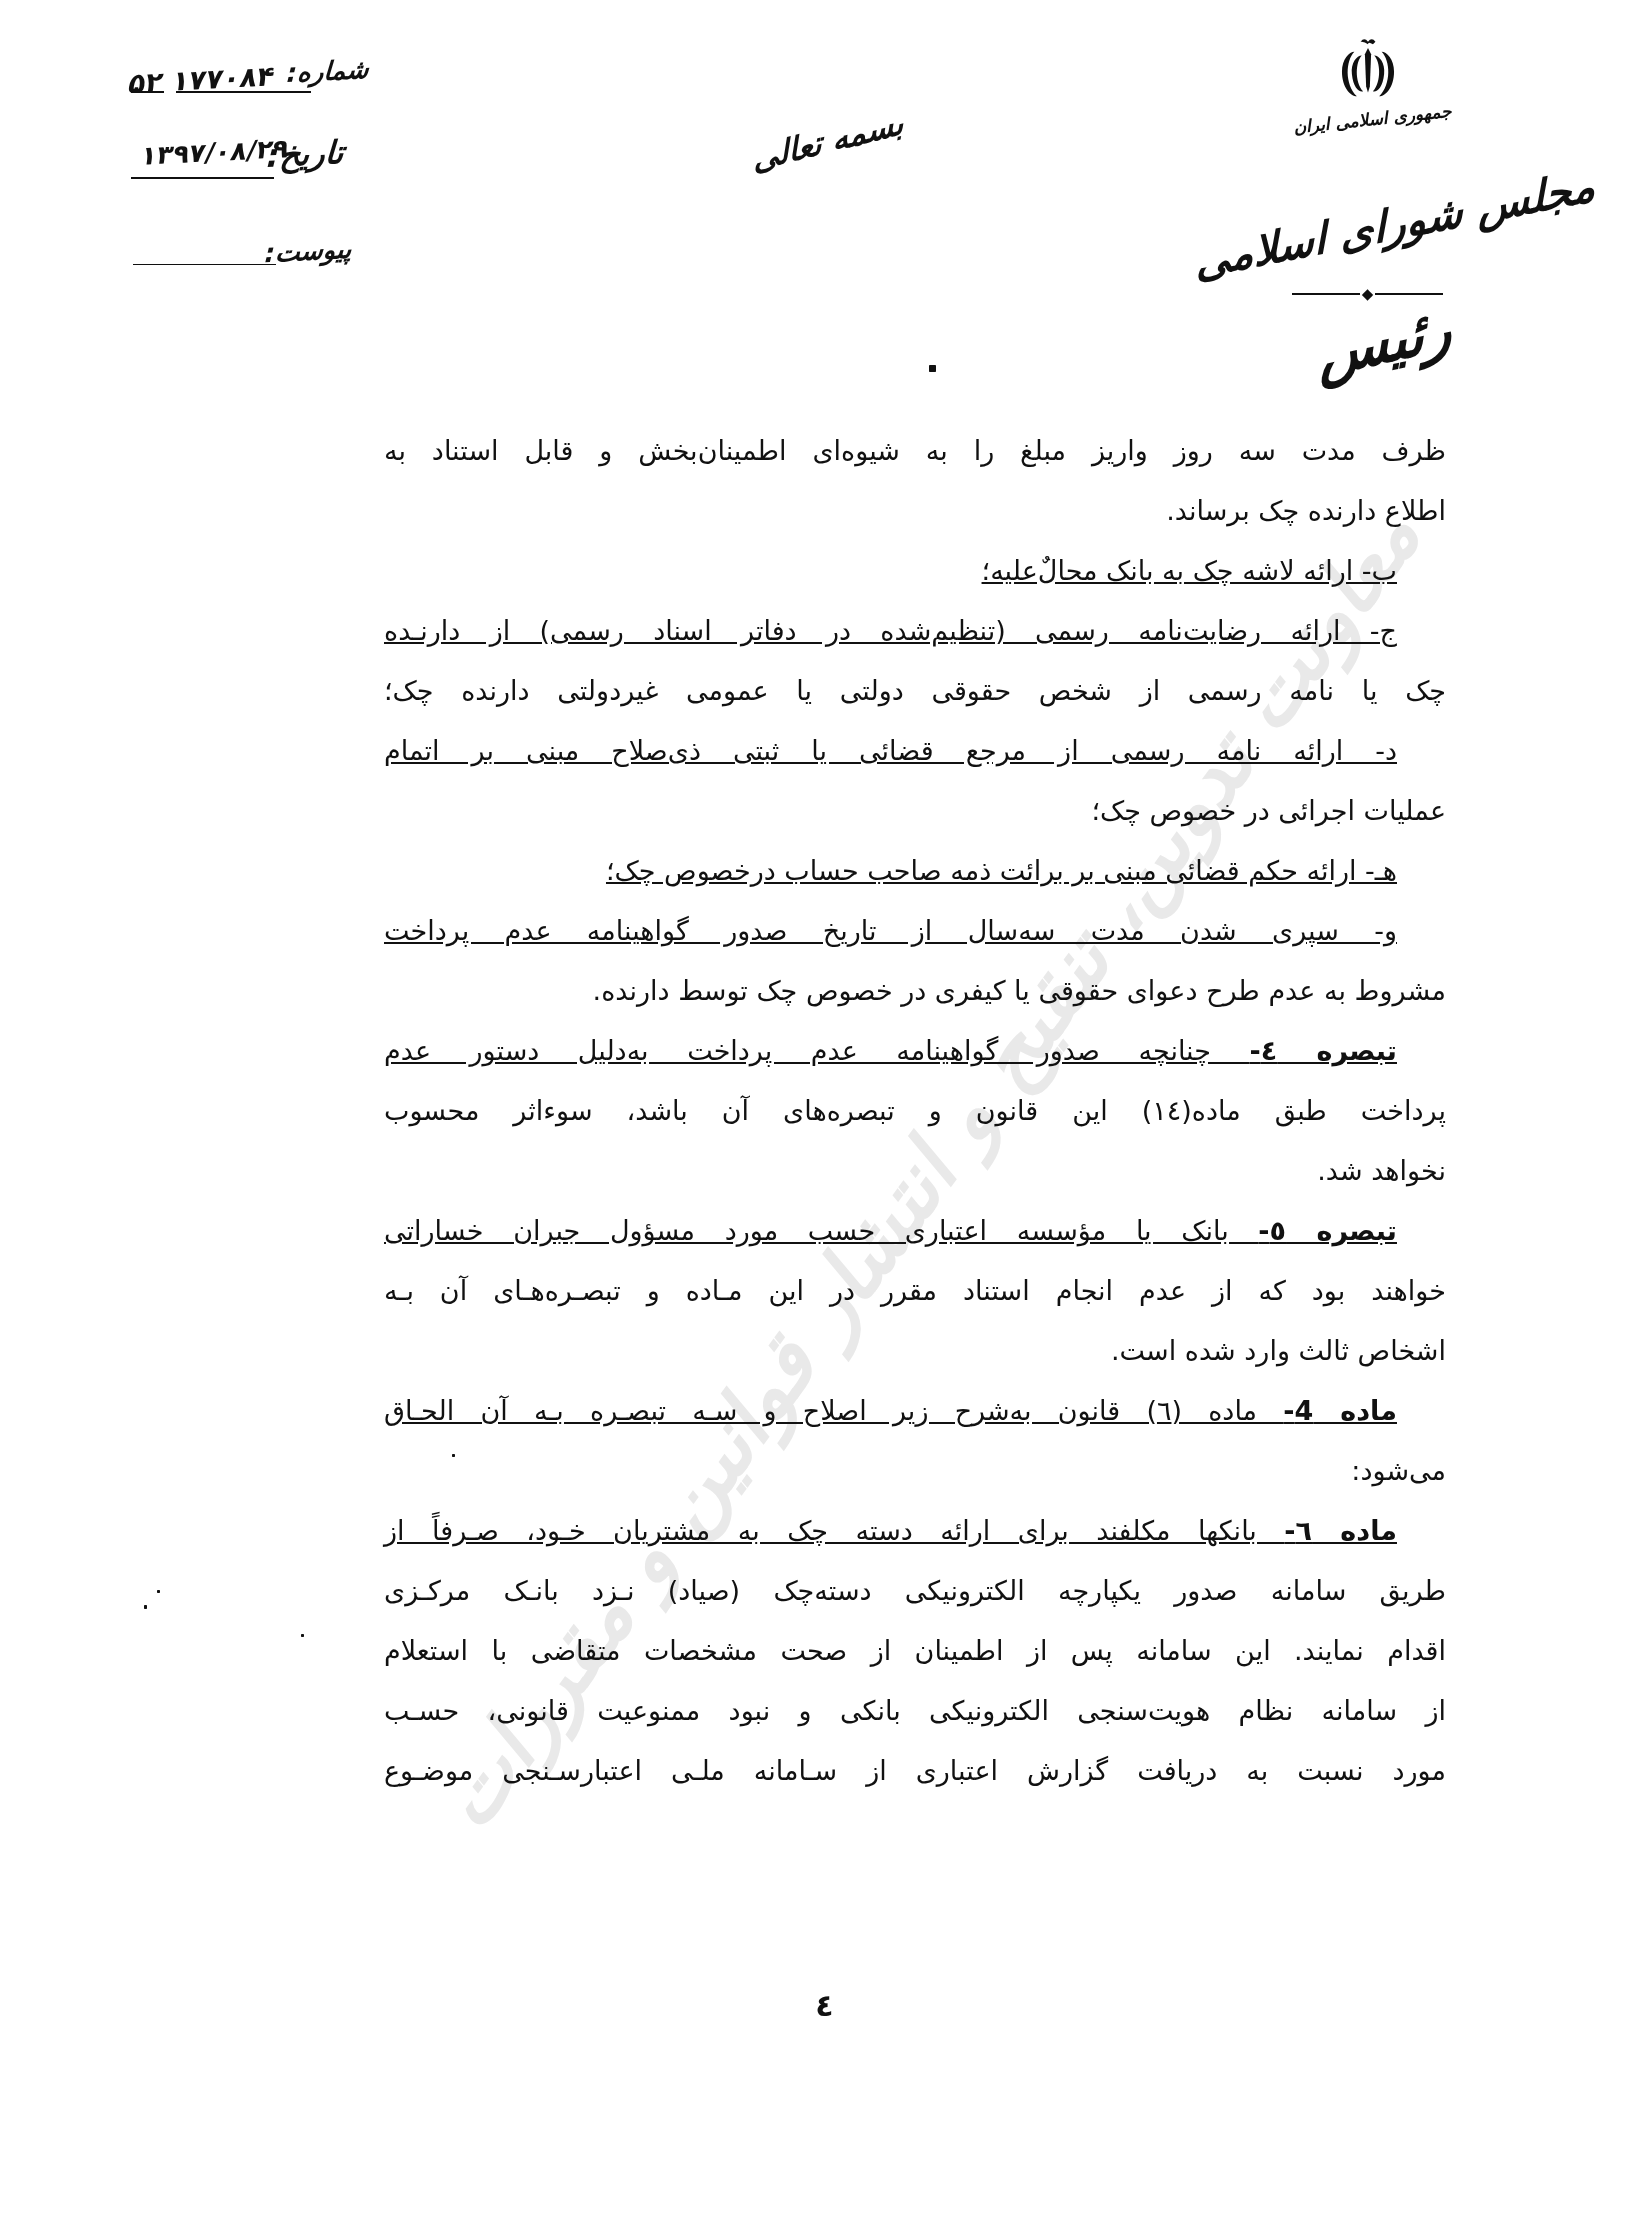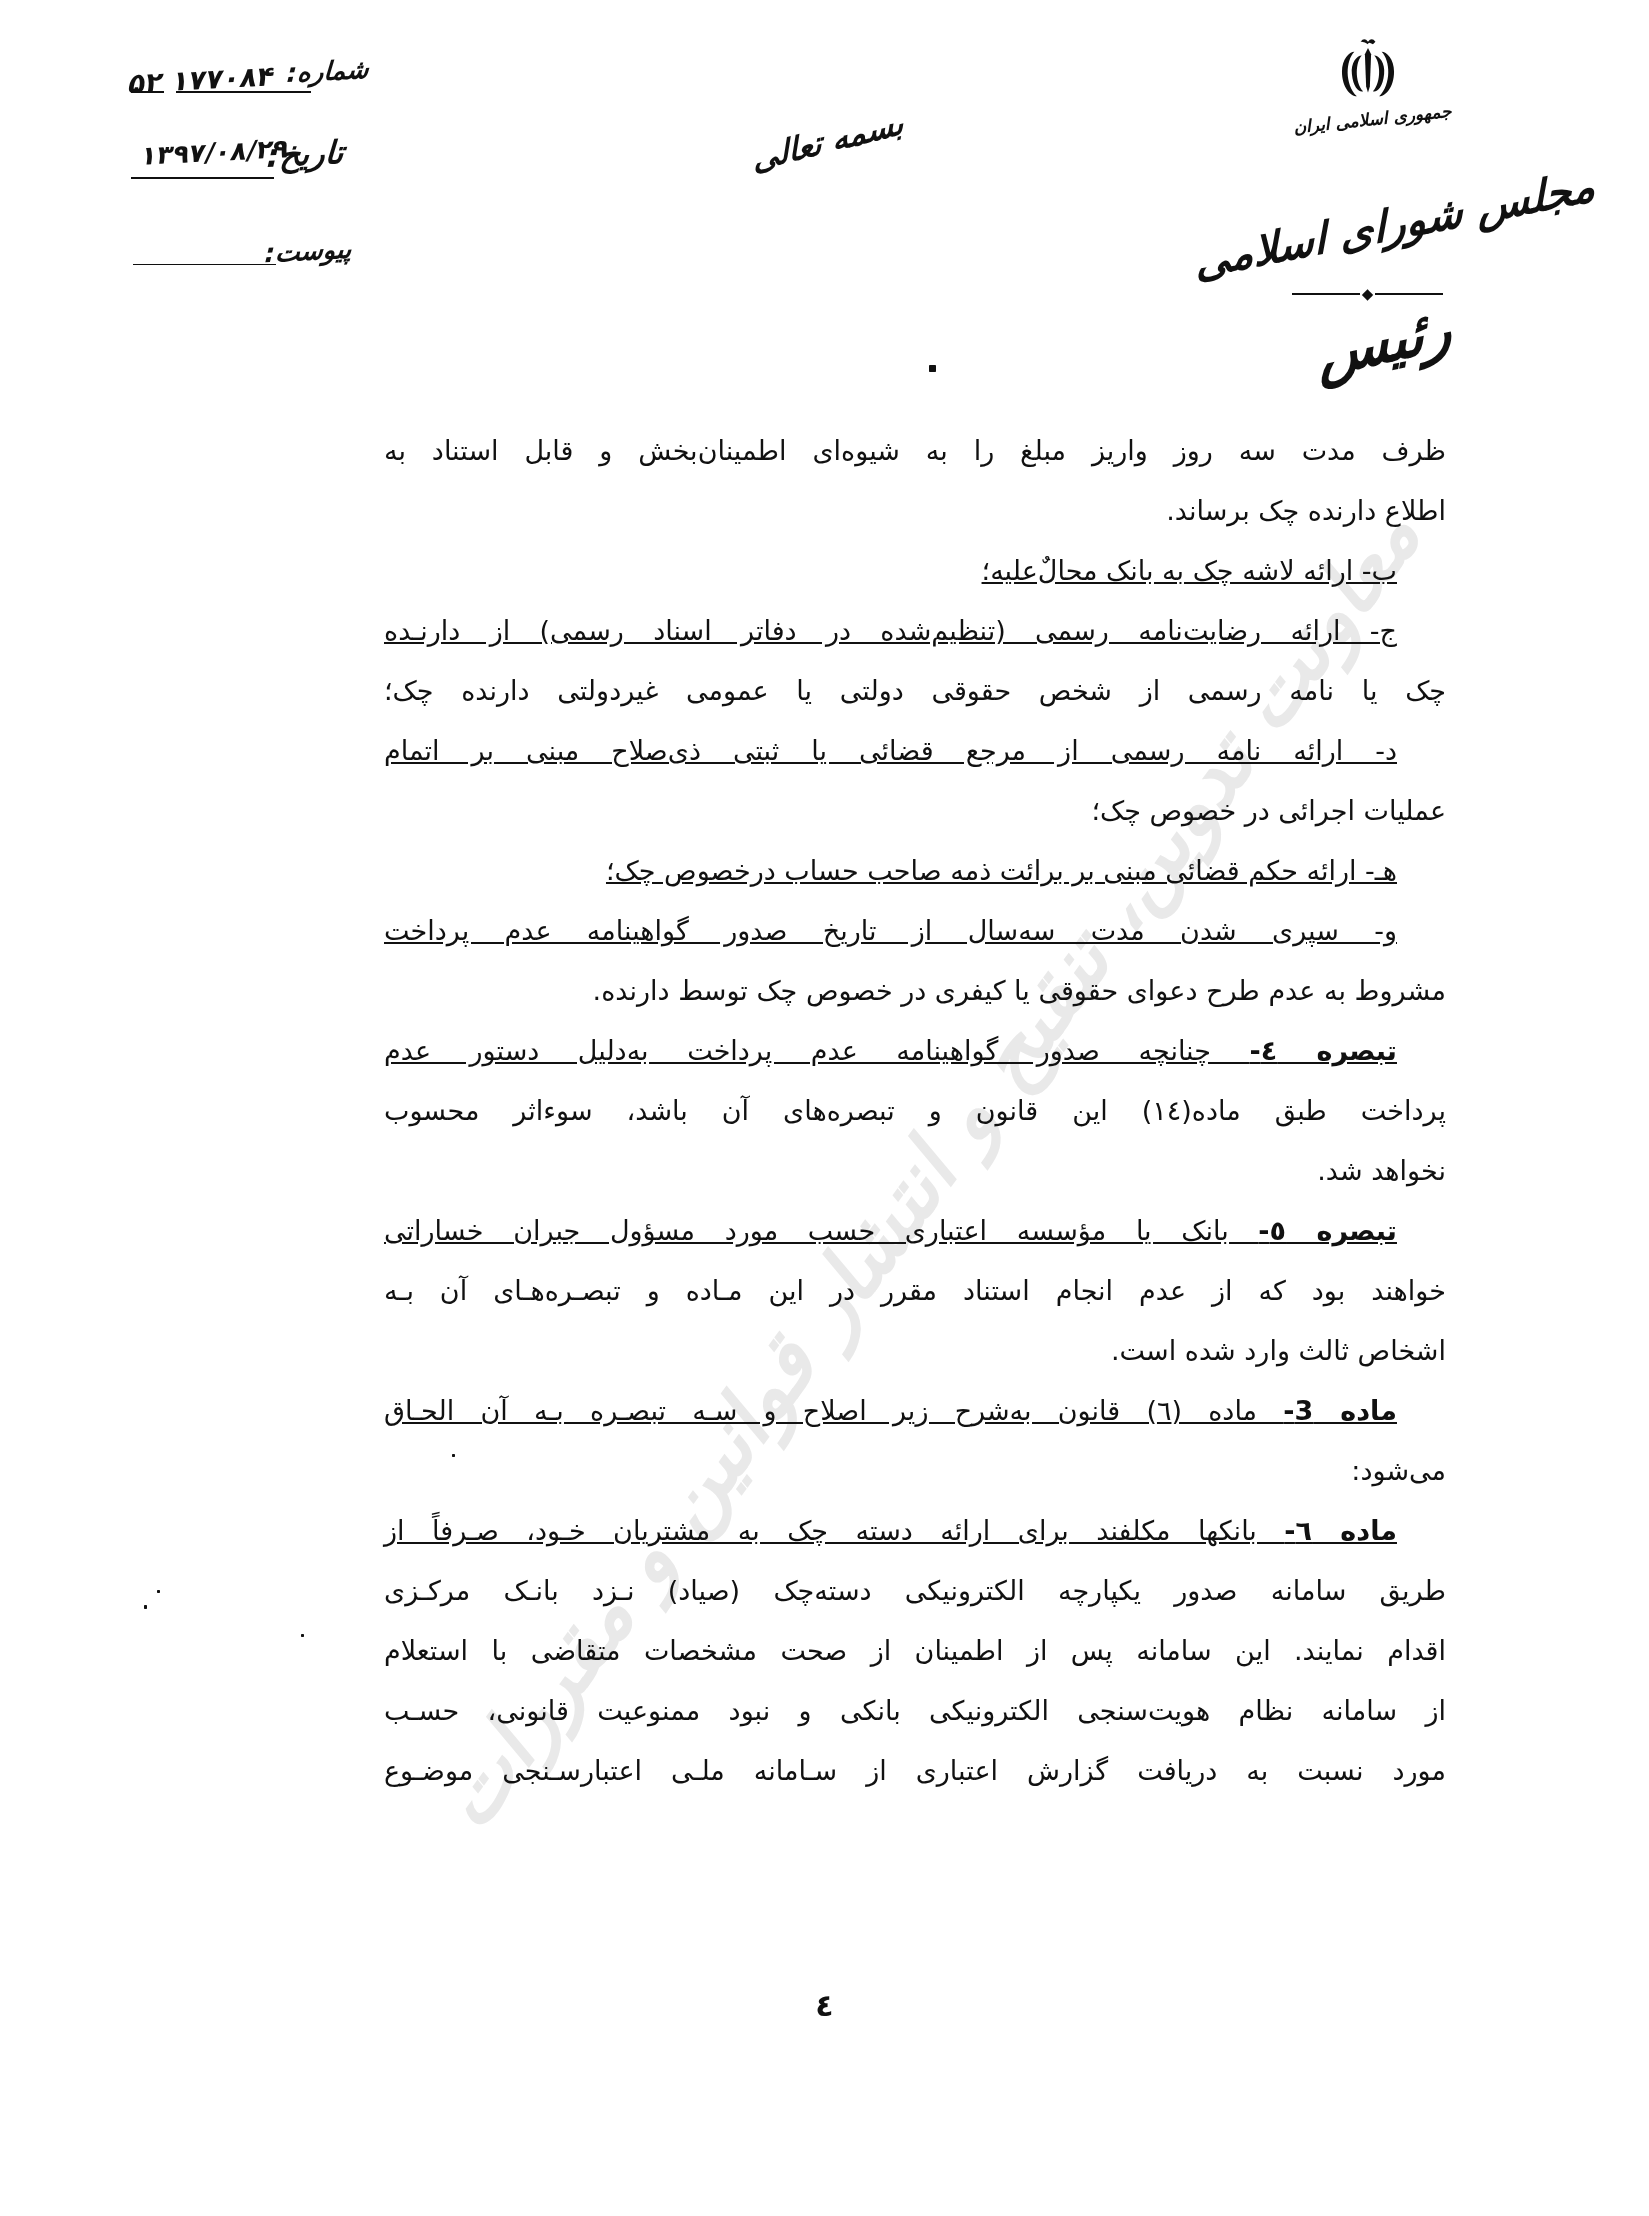--- a/index.html
+++ b/index.html
@@ -166,21 +166,21 @@
       <div class="line">عملیات اجرائی در خصوص چک؛</div>
       <div class="line indent">هـ- ارائه حکم قضائی مبنی بر برائت ذمه صاحب حساب درخصوص چک؛</div>
       <div class="line indent just">و- سپری شدن مدت سه‌سال از تاریخ صدور گواهینامه عدم پرداخت</div>
       <div class="line">مشروط به عدم طرح دعوای حقوقی یا کیفری در خصوص چک توسط دارنده.</div>
       <div class="line indent just"><b>تبصره ٤-</b> چنانچه صدور گواهینامه عدم پرداخت به‌دلیل دستور عدم</div>
       <div class="line just">پرداخت طبق ماده(١٤) این قانون و تبصره‌های آن باشد، سوءاثر محسوب</div>
       <div class="line">نخواهد شد.</div>
       <div class="line indent just"><b>تبصره ٥-</b> بانک یا مؤسسه اعتباری حسب مورد مسؤول جبران خساراتی</div>
       <div class="line just">خواهند بود که از عدم انجام استناد مقرر در این مـاده و تبصـره‌هـای آن بـه</div>
       <div class="line">اشخاص ثالث وارد شده است.</div>
-      <div class="line indent just"><b>ماده 3-</b> ماده (٦) قانون به‌شرح زیر اصلاح و سـه تبصـره بـه آن الحـاق</div>
+      <div class="line indent just"><b>ماده 4-</b> ماده (٦) قانون به‌شرح زیر اصلاح و سـه تبصـره بـه آن الحـاق</div>
       <div class="line">می‌شود:</div>
       <div class="line indent just"><b>ماده ٦-</b> بانکها مکلفند برای ارائه دسته چک به مشتریان خـود، صـرفاً از</div>
       <div class="line just">طریق سامانه صدور یکپارچه الکترونیکی دسته‌چک (صیاد) نـزد بانـک مرکـزی</div>
       <div class="line just">اقدام نمایند. این سامانه پس از اطمینان از صحت مشخصات متقاضی با استعلام</div>
       <div class="line just">از سامانه نظام هویت‌سنجی الکترونیکی بانکی و نبود ممنوعیت قانونی، حسـب</div>
       <div class="line just">مورد نسبت به دریافت گزارش اعتباری از سـامانه ملـی اعتبارسـنجی موضـوع</div>
     </div>
 
   <div class="page-number">٤</div>
 

